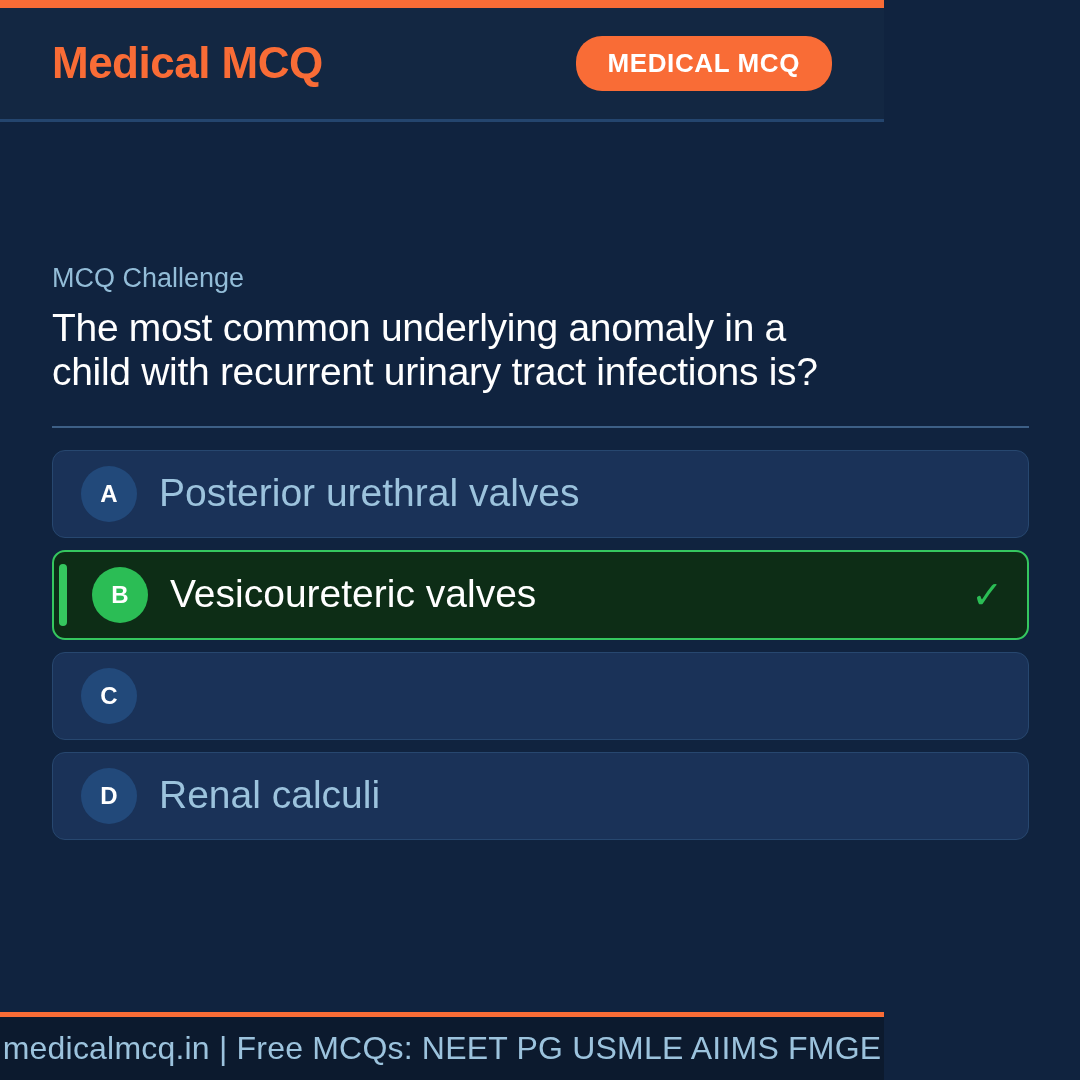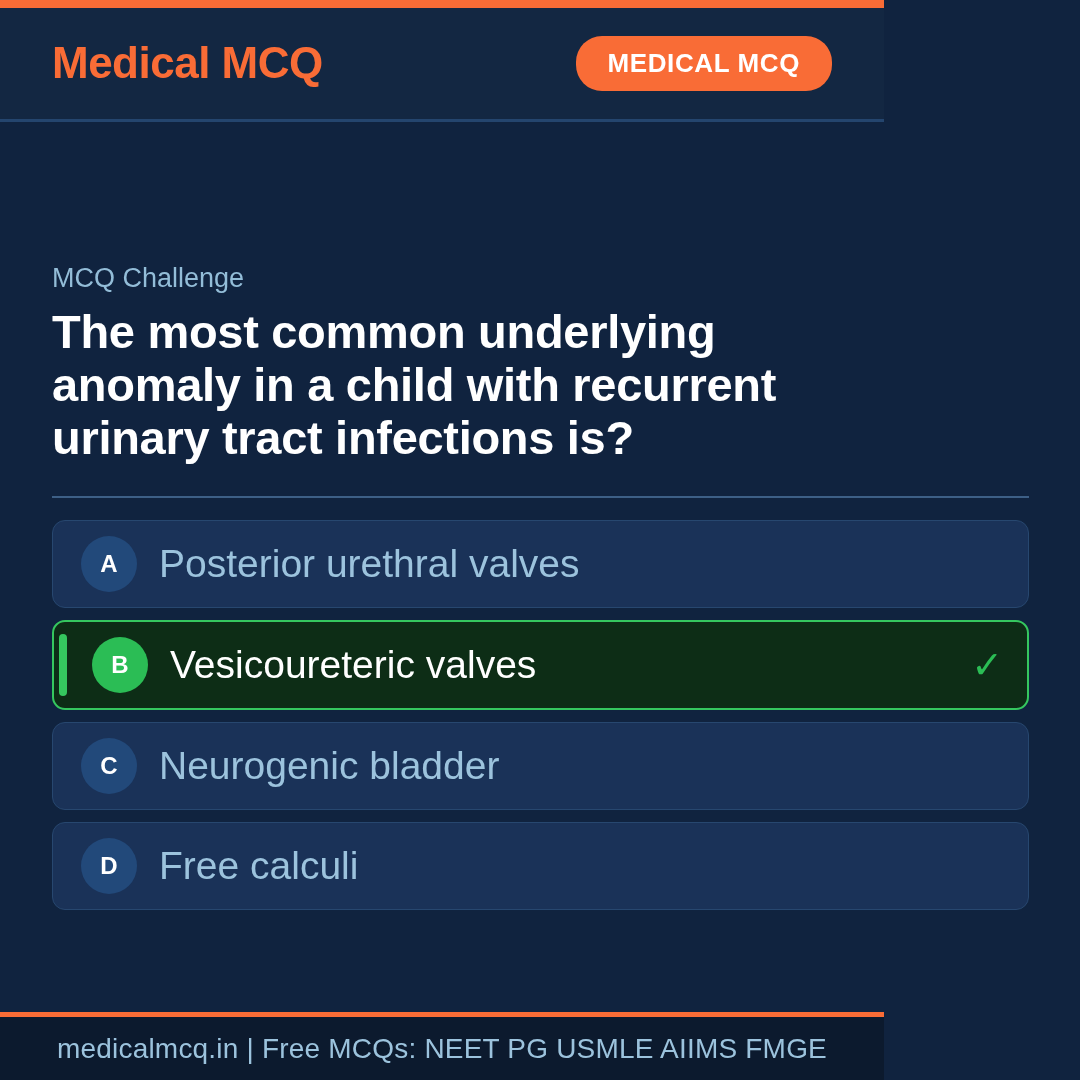--- a/index.html
+++ b/index.html
@@ -83,22 +83,22 @@
   }
 
   .eyebrow {
     font-size: 27px;
     color: #93bdd8;
     margin-bottom: 12px;
     line-height: 1.2;
   }
 
   .question {
-    font-size: 47px;
-    font-weight: bold;
+    font-size: 39px;
+    font-weight: normal;
     color: #ffffff;
     line-height: 1.12;
     letter-spacing: -0.3px;
     max-width: 990px;
   }
 
   .q-divider {
     height: 2px;
     background: #3d5f86;
     margin: 32px 0 22px 0;
@@ -189,21 +189,21 @@
     flex: 0 0 auto;
     height: 68px;
     background: #0c1a2e;
     border-top: 5px solid #f96c36;
     display: flex;
     align-items: center;
     justify-content: center;
   }
 
   .footer-text {
-    font-size: 28px;
+    font-size: 32px;
     color: #9cc3dd;
     letter-spacing: 0.2px;
     white-space: nowrap;
   }
 </style>
 </head>
 <body>
 
 <div class="page">
 
@@ -233,28 +233,27 @@
       <div class="option correct">
         <div class="accent-bar"></div>
         <div class="opt-badge">B</div>
         <div class="opt-text">Vesicoureteric valves</div>
         <div class="opt-check">✓</div>
       </div>
 
       <div class="option">
 
         <div class="opt-badge">C</div>
-        <div class="opt-text">Neurogenic bladder</div>
         <div class="opt-check"></div>
       </div>
 
       <div class="option">
 
         <div class="opt-badge">D</div>
-        <div class="opt-text">Free calculi</div>
+        <div class="opt-text">Renal calculi</div>
         <div class="opt-check"></div>
       </div>
 
     </div>
   </div>
 
   <div class="footer">
     <div class="footer-text">medicalmcq.in  |  Free MCQs: NEET PG  USMLE  AIIMS  FMGE</div>
   </div>
 

